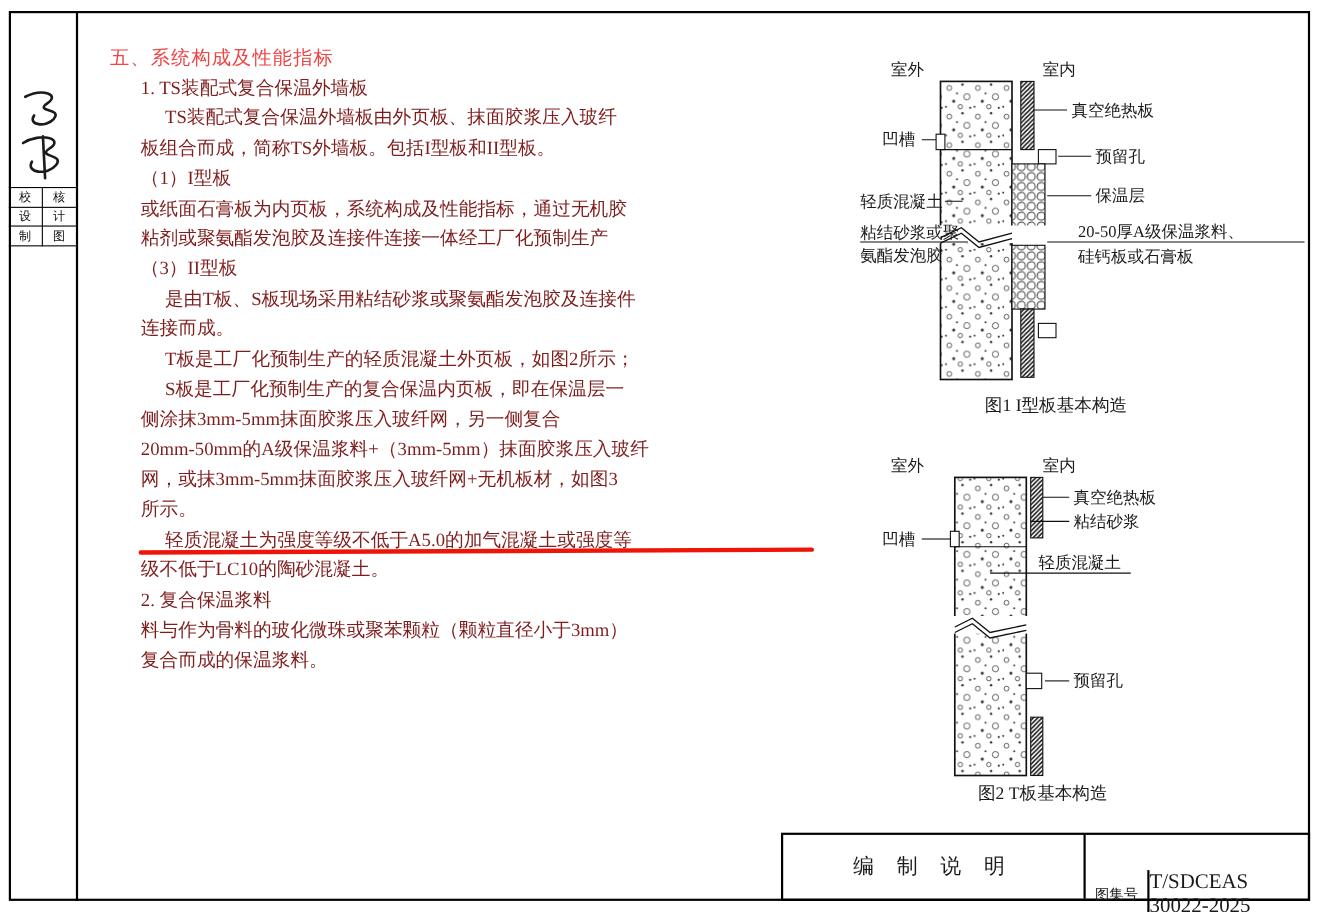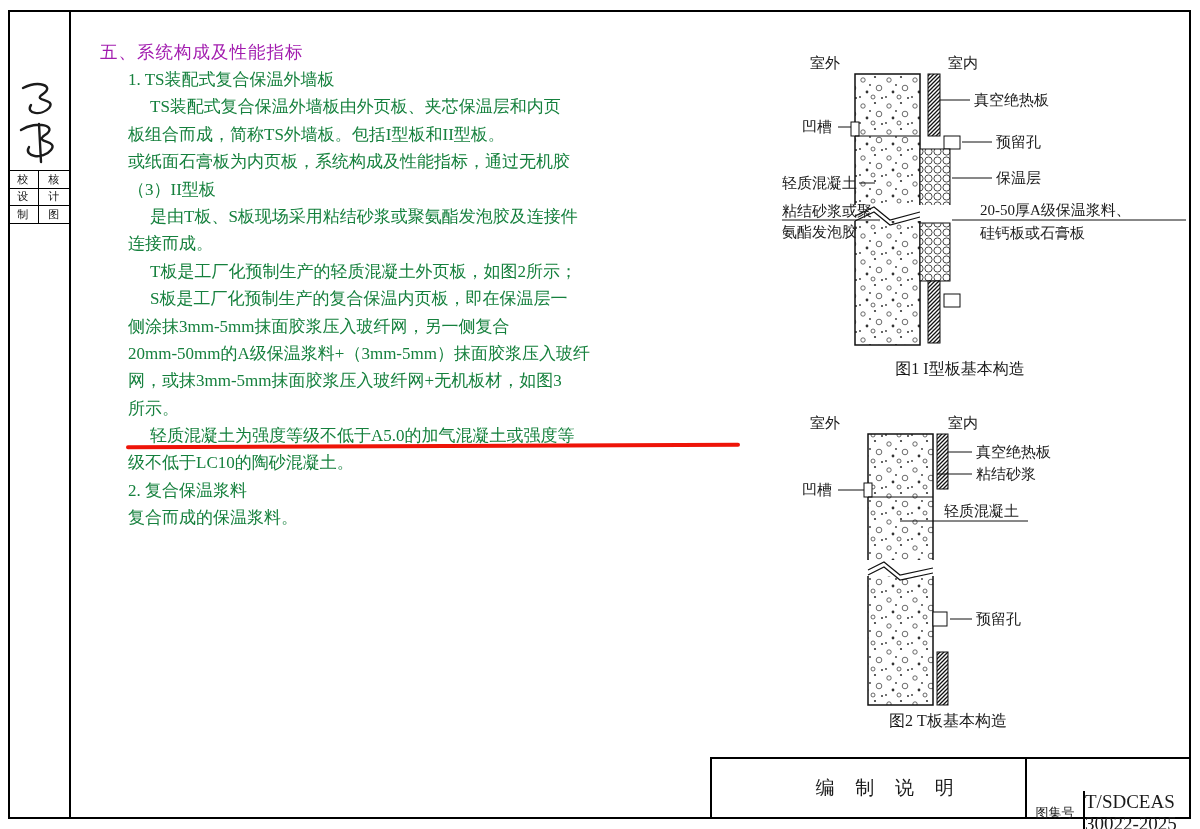--- a/index.html
+++ b/index.html
@@ -21,45 +21,45 @@
     display:grid; grid-template-columns:1fr 1fr; grid-template-rows:1fr 1fr 1fr;
     border-top:1.5px solid #000; box-sizing:border-box;
   }
   .stamp-cell {
     border-bottom:1.5px solid #000; font-size:11px; color:#111;
     display:flex; align-items:center; justify-content:center;
   }
   .stamp-cell.colL { border-right:1.5px solid #000; }
 
   .heading {
-    position:absolute; left:100px; top:40px; font-size:17.5px; color:#a21caf;
+    position:absolute; left:100px; top:40px; font-size:17.5px; color:#ef4444;
     letter-spacing:1px; white-space:nowrap;
   }
   .textcol { position:absolute; left:100px; top:66px; width:580px; }
   .line {
-    height:27.4px; line-height:27.4px; font-size:17px; color:#15803d;
+    height:27.4px; line-height:27.4px; font-size:17px; color:#7f1d1d;
     white-space:nowrap; position:relative;
   }
   .ind1 { padding-left:28px; }
   .ind2 { padding-left:50px; }
   .redline::after {
     content:""; position:absolute; left:26px; right:-60px; bottom:1px; height:4px;
     background:#ee1408; transform:rotate(-0.25deg); border-radius:2px;
   }
   .fig { position:absolute; }
   .fig text { font-size:15px; fill:#1a1a1a; font-family:"Liberation Serif","DejaVu Serif",serif; }
   .fig .cap { font-size:16px; }
 
   .titleblock {
     position:absolute; left:710px; top:757px; width:481px; height:62px;
     border:2.5px solid #000; box-sizing:border-box; display:flex;
   }
   .tb-name {
     width:273px; border-right:2px solid #000; display:flex;
-    align-items:center; justify-content:center; font-size:19px; letter-spacing:8px;padding-left:40px;
+    align-items:center; justify-content:center; font-size:19px; letter-spacing:8px;
   }
   .tb-right { flex:1; display:flex; flex-direction:column; }
   .tb-row { flex:1; display:flex;margin-top:32px; }
   .tb-row.first { border-bottom:2px solid #000; }
   .tb-label {
     width:56px; border-right:2px solid #000; display:flex;
     align-items:center; justify-content:center; font-size:13px;
   }
   .tb-value { flex:1; display:flex; align-items:center; justify-content:center; font-size:19px; }
 </style>
@@ -86,35 +86,38 @@
     <div class="stamp-cell colL">设</div>
     <div class="stamp-cell">计</div>
     <div class="stamp-cell colL">制</div>
     <div class="stamp-cell">图</div>
   </div>
 
   <div class="heading">五、系统构成及性能指标</div>
 
   <div class="textcol">
     <div class="line ind1">1. TS装配式复合保温外墙板</div>
-    <div class="line ind2">TS装配式复合保温外墙板由外页板、夹芯保温层和内页</div>
+    <div class="line ind2">TS装配式复合保温外墙板由外页板、抹面胶浆压入玻纤</div>
     <div class="line ind1">板组合而成，简称TS外墙板。包括I型板和II型板。</div>
+    <div class="line ind1">（1）I型板</div>
     <div class="line ind1">或纸面石膏板为内页板，系统构成及性能指标，通过无机胶</div>
+    <div class="line ind1">粘剂或聚氨酯发泡胶及连接件连接一体经工厂化预制生产</div>
     <div class="line ind1">（3）II型板</div>
     <div class="line ind2">是由T板、S板现场采用粘结砂浆或聚氨酯发泡胶及连接件</div>
     <div class="line ind1">连接而成。</div>
     <div class="line ind2">T板是工厂化预制生产的轻质混凝土外页板，如图2所示；</div>
     <div class="line ind2">S板是工厂化预制生产的复合保温内页板，即在保温层一</div>
     <div class="line ind1">侧涂抹3mm-5mm抹面胶浆压入玻纤网，另一侧复合</div>
     <div class="line ind1">20mm-50mm的A级保温浆料+（3mm-5mm）抹面胶浆压入玻纤</div>
     <div class="line ind1">网，或抹3mm-5mm抹面胶浆压入玻纤网+无机板材，如图3</div>
     <div class="line ind1">所示。</div>
     <div class="line ind2 redline">轻质混凝土为强度等级不低于A5.0的加气混凝土或强度等</div>
     <div class="line ind1">级不低于LC10的陶砂混凝土。</div>
     <div class="line ind1">2. 复合保温浆料</div>
+    <div class="line ind1">料与作为骨料的玻化微珠或聚苯颗粒（颗粒直径小于3mm）</div>
     <div class="line ind1">复合而成的保温浆料。</div>
   </div>
 
   <svg class="fig" style="left:780px; top:48px;" width="410" height="335" viewBox="0 0 410 335">
     <defs>
       <pattern id="stip" width="26" height="26" patternUnits="userSpaceOnUse">
         <rect width="26" height="26" fill="#fff"></rect>
         <circle cx="5" cy="6" r="2.2" fill="none" stroke="#444" stroke-width="0.8"></circle>
         <circle cx="17" cy="3" r="1.1" fill="#333"></circle>
         <circle cx="21" cy="14" r="2.8" fill="none" stroke="#444" stroke-width="0.8"></circle>

